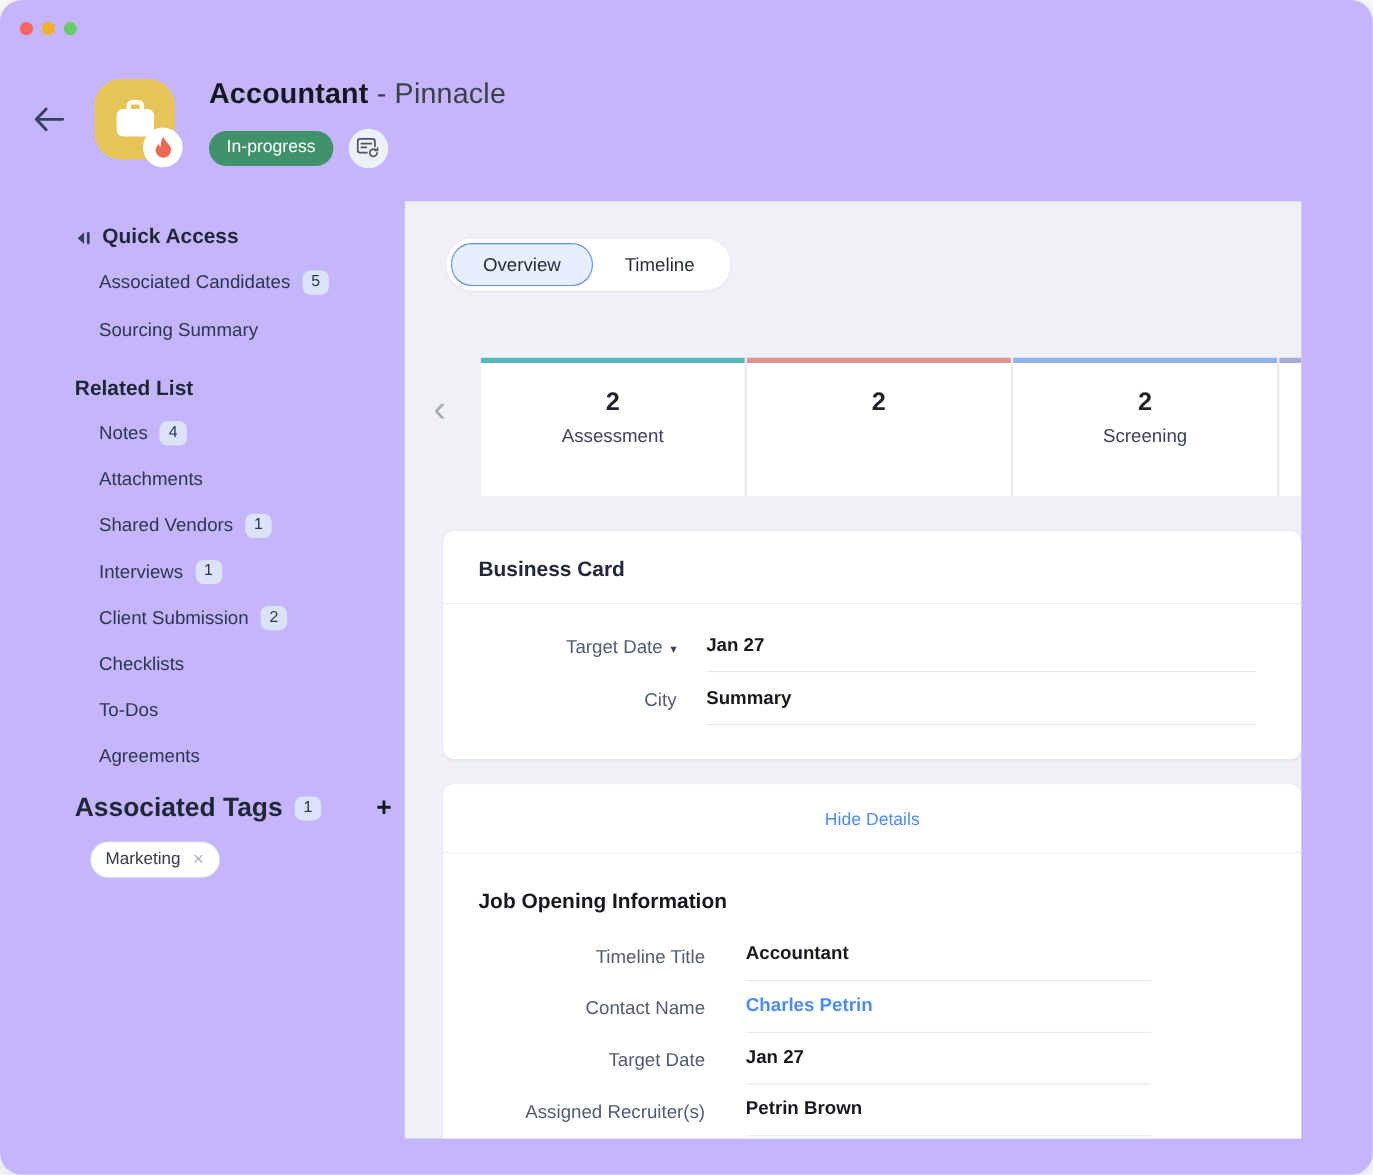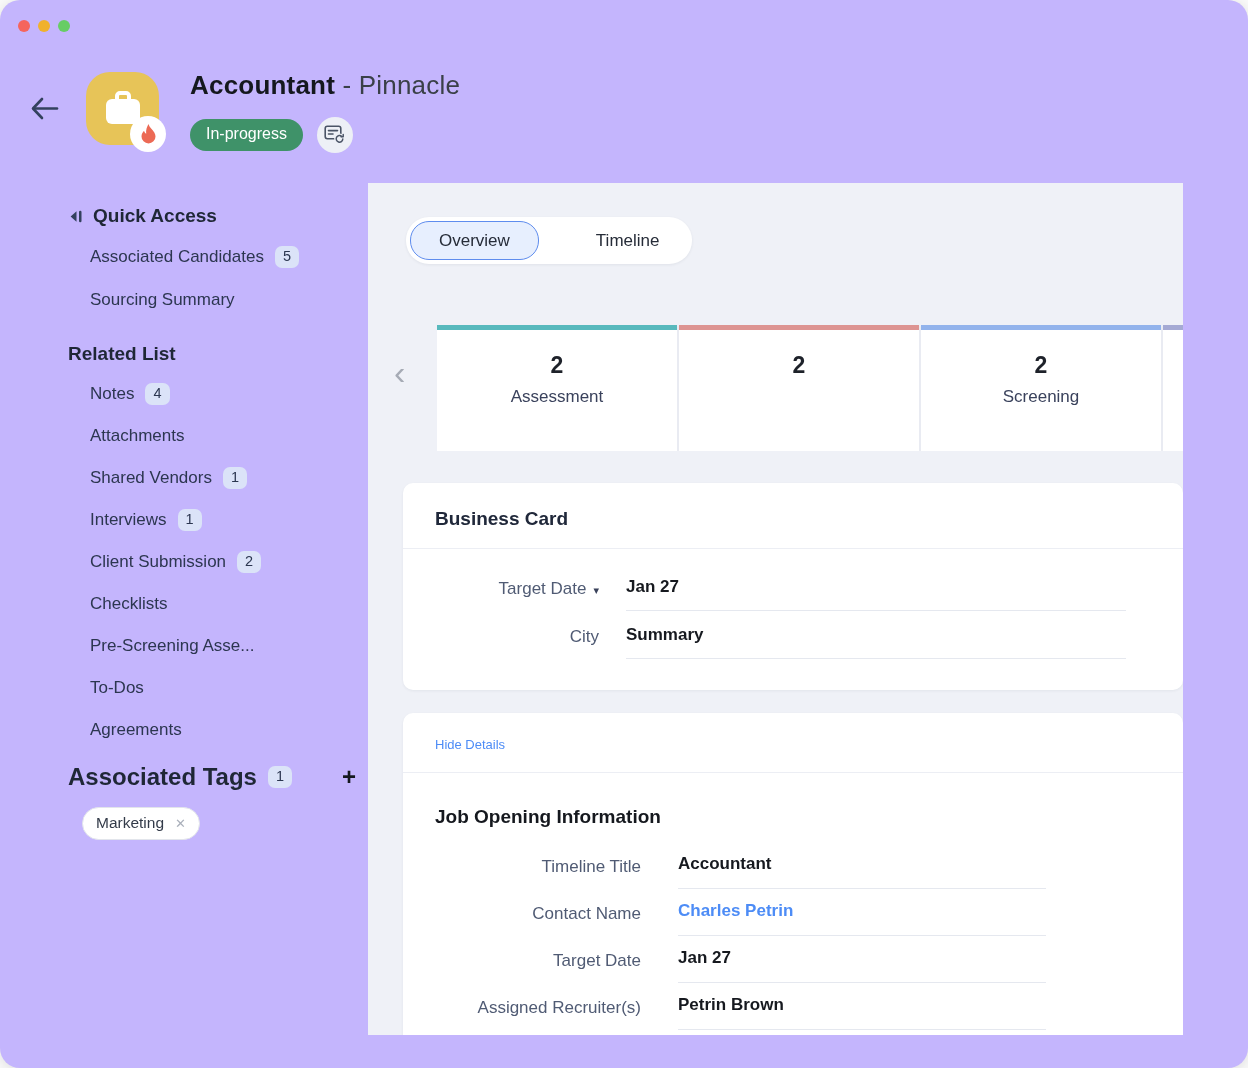--- a/index.html
+++ b/index.html
@@ -43,21 +43,21 @@
   .add-tag{margin-left:auto;margin-right:12px;background:none;border:0;font-size:24px;font-weight:700;
     color:#15181e;cursor:pointer;padding:0;line-height:1;}
   .tag-pill{display:inline-flex;align-items:center;gap:11px;border:1px solid #e2e5eb;border-radius:17px;
     padding:6px 13px 7px;font-size:15.5px;color:#333b49;background:#fff;margin-left:14px;cursor:pointer;}
   .tag-x{color:#a9afba;font-size:13px;cursor:pointer;}
 
   
   .panel{position:absolute;left:368px;top:183px;width:815px;height:852px;background:#eff1f7;overflow:hidden;}
 
   .tabbar{position:absolute;left:38px;top:34px;display:inline-flex;background:#fff;border-radius:23px;
-    padding:4px;box-shadow:0 1px 3px rgba(30,40,60,.07);gap:28px;}
+    padding:4px;box-shadow:0 1px 3px rgba(30,40,60,.07);}
   .tab{border:1px solid transparent;background:transparent;border-radius:19px;padding:8px 28px;
     font-size:17px;color:#262c38;cursor:pointer;line-height:1.25;}
   .tab.active{background:#e7effe;border-color:#5e8cee;}
 
   .carousel-prev{position:absolute;left:26px;top:172px;background:none;border:0;font-size:34px;
     color:#a6abb5;cursor:pointer;padding:0;line-height:1;}
   .cards{position:absolute;left:69px;top:142px;width:746px;height:126px;display:flex;gap:2px;overflow:hidden;}
   .stat-card{min-width:240px;width:240px;height:126px;background:#fff;border-top:5px solid #ccc;
     box-shadow:0 1px 3px rgba(20,30,50,.05);display:flex;flex-direction:column;align-items:center;
     padding-top:22px;box-sizing:border-box;cursor:pointer;}
@@ -67,29 +67,29 @@
   .stat-num{font-size:23px;font-weight:700;color:#1e222a;margin-bottom:7px;}
   .stat-label{font-size:17px;color:#3a425c;text-align:center;line-height:1.32;max-width:122px;}
 
   .card{position:absolute;left:35px;width:780px;background:#fff;border-radius:10px;
     box-shadow:0 1px 3px rgba(25,35,55,.06);box-sizing:border-box;}
   .business-card{top:300px;height:207px;}
   .details-card{top:530px;height:420px;}
   .card-title{margin:0;padding:25px 32px 18px;font-size:19px;font-weight:700;color:#20283a;}
   .divider{height:1px;background:#eceef4;}
 
-  .bc-rows{padding-top:28px;}
+  .bc-rows{padding-top:28px;padding-left:16px;}
   .bc-row{display:flex;align-items:flex-start;margin-bottom:14px;}
   .bc-label{width:196px;text-align:right;font-size:17px;color:#505b74;padding-top:2px;}
   .caret{font-size:11px;color:#39415a;margin-left:7px;cursor:pointer;}
   .bc-value{margin-left:27px;width:500px;font-size:17px;font-weight:700;color:#16191f;
     padding-bottom:13px;border-bottom:1px solid #e5e8ef;cursor:text;}
 
-  .hide-details{display:block;padding:24px 32px 20px;font-size:13px;color:#4d8cf6;
-    text-decoration:none;cursor:pointer;}
+  .hide-details{display:block;padding:24px 32px 20px;font-size:16px;color:#4d8cf6;
+    text-decoration:none;cursor:pointer;text-align:center;}
   .section-title{margin:0;padding:33px 32px 26px;font-size:19px;font-weight:700;color:#15181e;}
   .dt-row{display:flex;align-items:flex-start;margin-bottom:12px;}
   .dt-label{width:238px;text-align:right;font-size:17px;color:#505b74;padding-top:3px;}
   .dt-value{margin-left:37px;width:368px;font-size:17px;font-weight:700;color:#16191f;
     padding-bottom:14px;border-bottom:1px solid #e5e8ef;cursor:text;}
   .dt-value.link{color:#4d8cf6;cursor:pointer;}
 </style>
 </head>
 <body>
 
@@ -176,23 +176,20 @@
         <span class="count-badge">1</span>
       </div>
       <div class="nav-item">
         <span>Client Submission</span>
         <span class="count-badge">2</span>
       </div>
       <div class="nav-item">
         <span>Checklists</span>
       </div>
       <div class="nav-item">
-        <span>Pre-Screening Asse...</span>
-      </div>
-      <div class="nav-item">
         <span>To-Dos</span>
       </div>
       <div class="nav-item">
         <span>Agreements</span>
       </div>
     </div>
 
     <div class="tags-head">
       <h2>Associated Tags</h2>
       <span class="count-badge">1</span>

